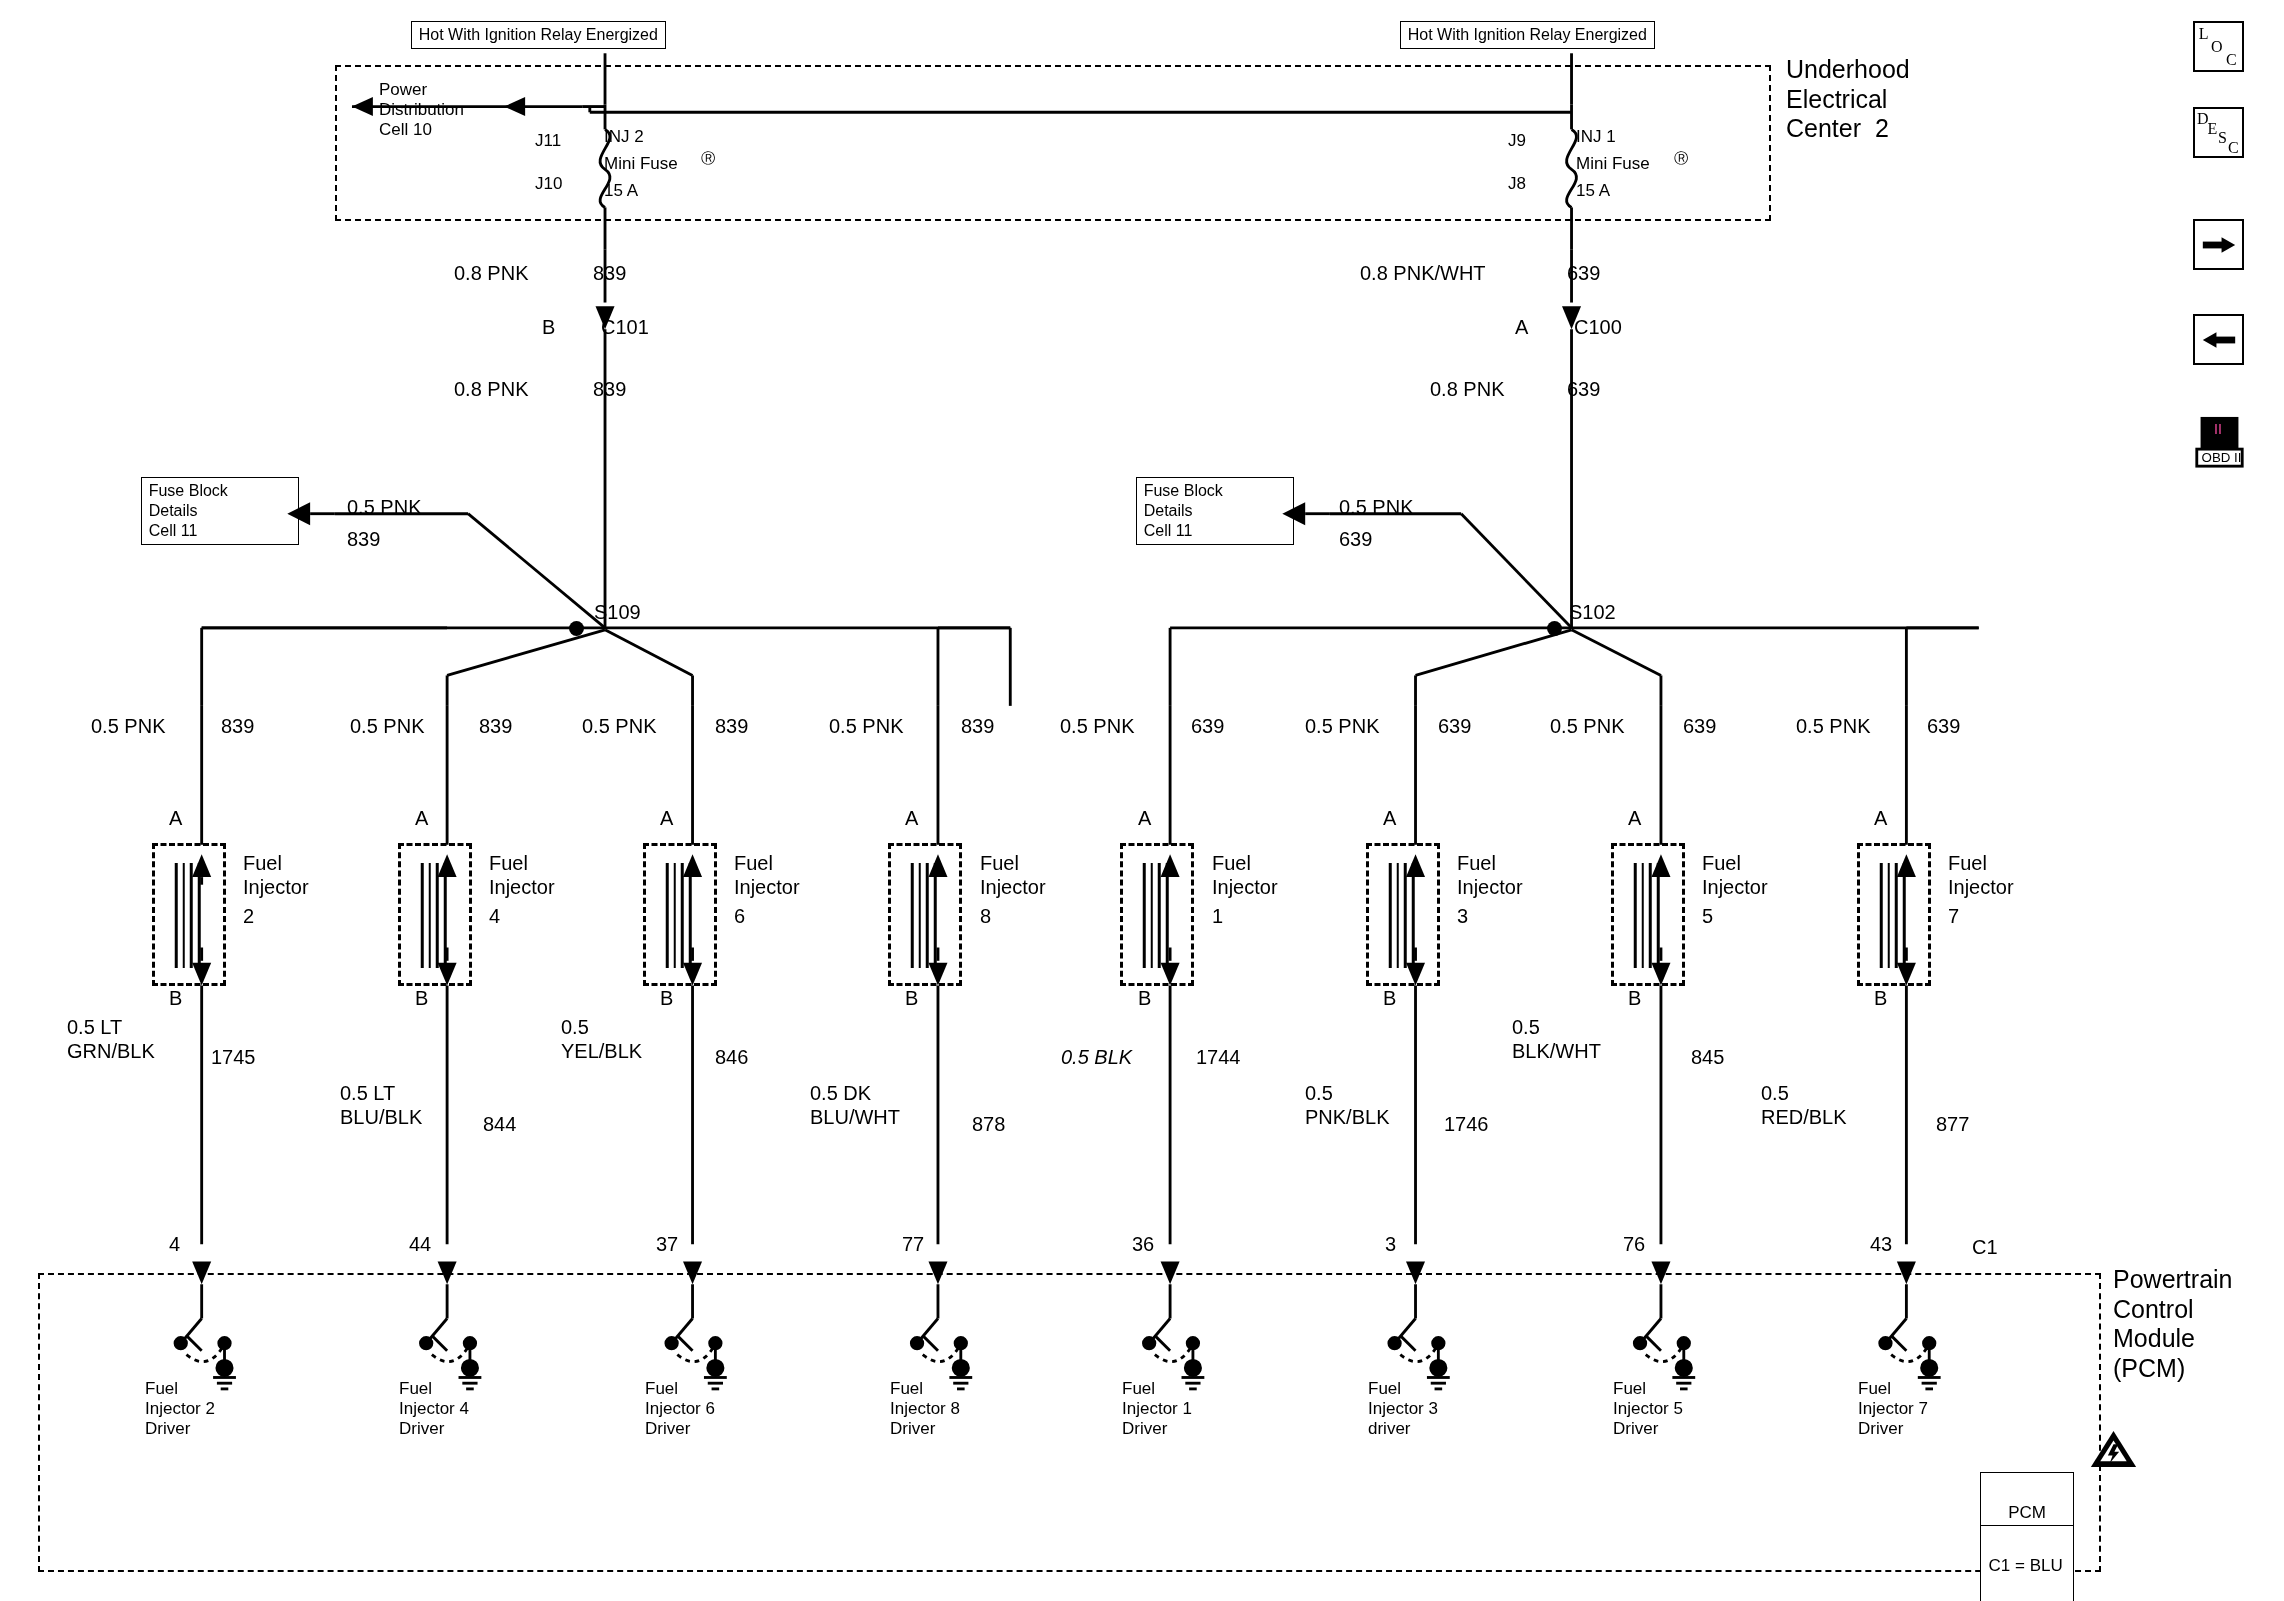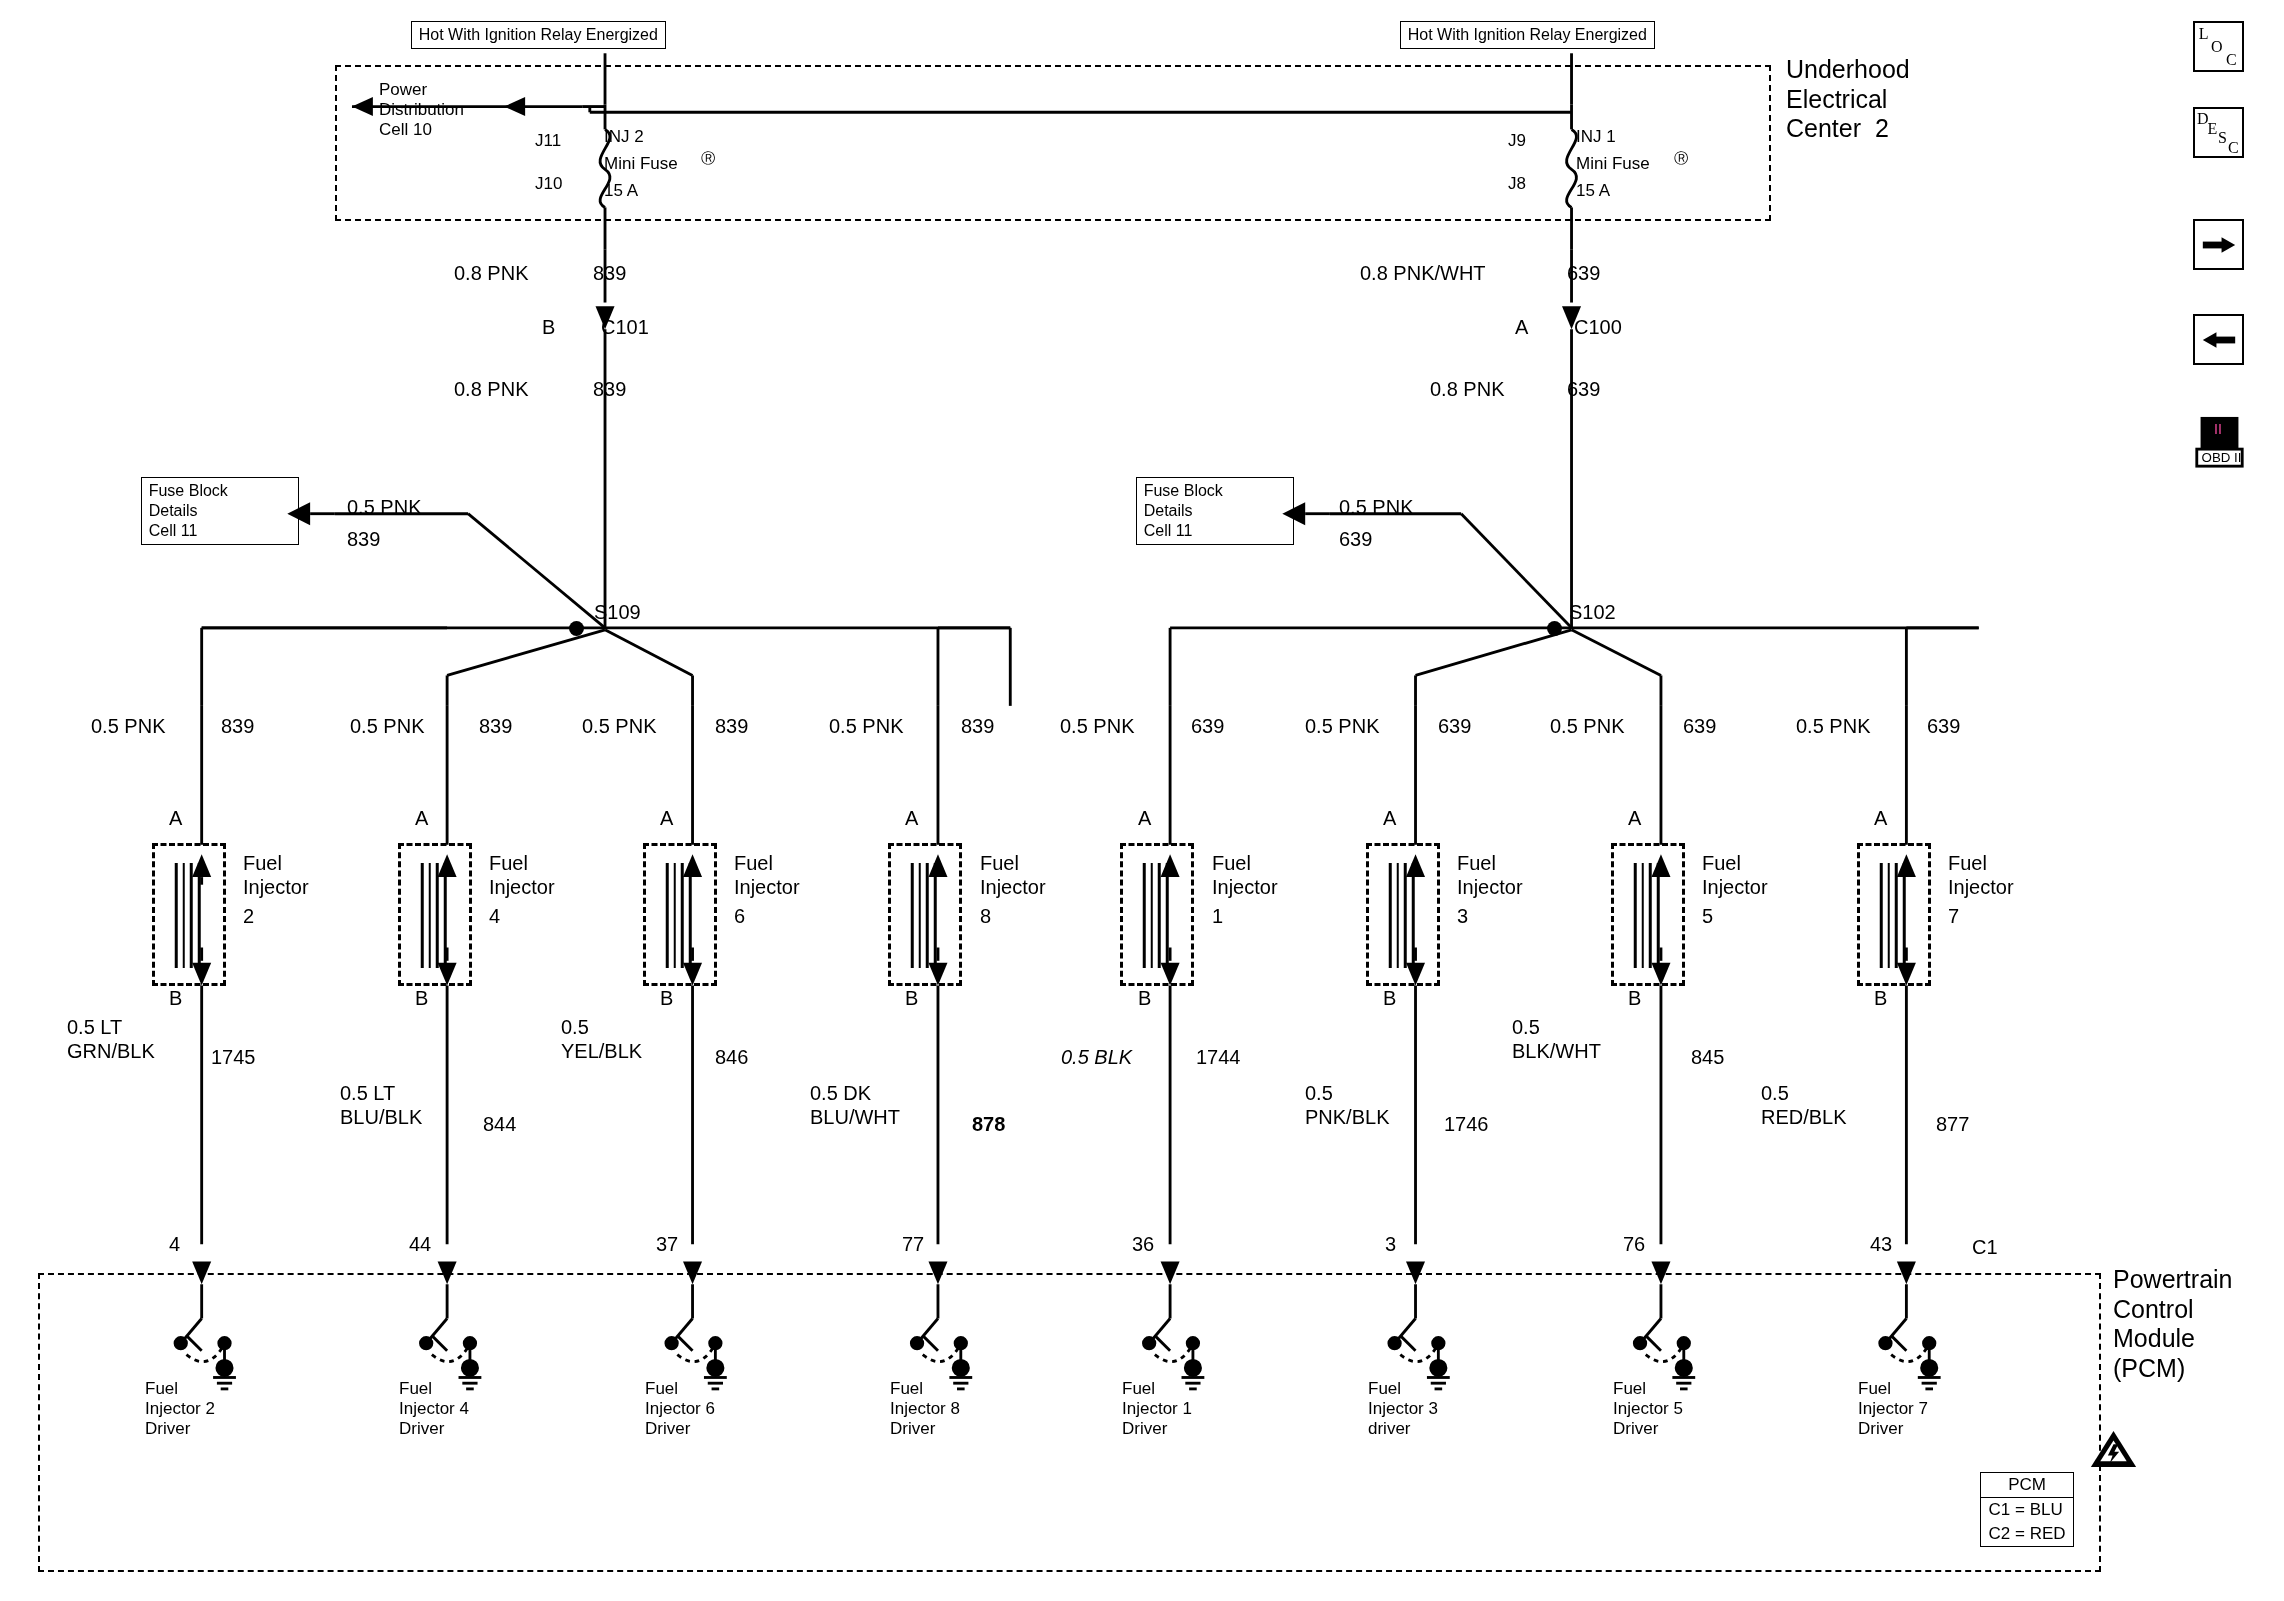--- a/index.html
+++ b/index.html
@@ -96,20 +96,21 @@
   }
   .pcmlegend {
     position: absolute;
     border: 1.9px solid #000;
     font-size: 17px;
     background: #fff;
     line-height: 1.3;
   }
   .pcmlegend div {
     padding: 1px 7.6px;
+    margin-top: 28px;
   }
   .pcmlegend .hd {
     border-bottom: 1.9px solid #000;
     text-align: center;
   }
   .esd {
     position: absolute;
     width: 49px;
     height: 44px;
   }
@@ -308,21 +309,21 @@
 
   <div class="lbl" style="left:829px; top:715px;">0.5 PNK</div>
   <div class="lbl" style="left:961px; top:715px;">839</div>
   <div class="lbl" style="left:905px; top:807px;">A</div>
   <div class="lbl" style="left:905px; top:987px;">B</div>
   <div class="lbl" style="left:980px; top:852px;">Fuel
 Injector</div>
   <div class="lbl" style="left:980px; top:905px;">8</div>
   <div class="lbl" style="left:810px; top:1082px;">0.5 DK
 BLU/WHT</div>
-  <div class="lbl" style="left:972px; top:1113px;font-weight:bold;">878</div>
+  <div class="lbl" style="left:972px; top:1113px;">878</div>
   <div class="lbl" style="left:902px; top:1233px;">77</div>
   <div class="lbl sm" style="left:890px; top:1379px;">Fuel
 Injector 8
 Driver</div>
 
   <div class="lbl" style="left:1060px; top:715px;">0.5 PNK</div>
   <div class="lbl" style="left:1191px; top:715px;">639</div>
   <div class="lbl" style="left:1138px; top:807px;">A</div>
   <div class="lbl" style="left:1138px; top:987px;">B</div>
   <div class="lbl" style="left:1212px; top:852px;">Fuel

